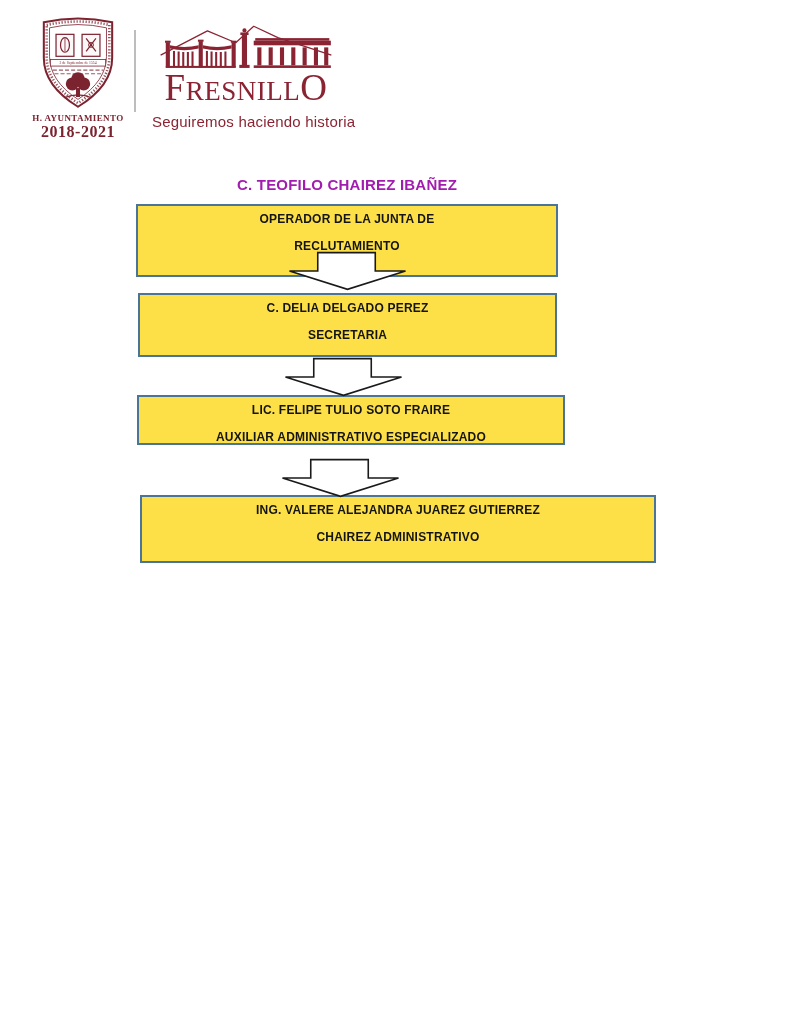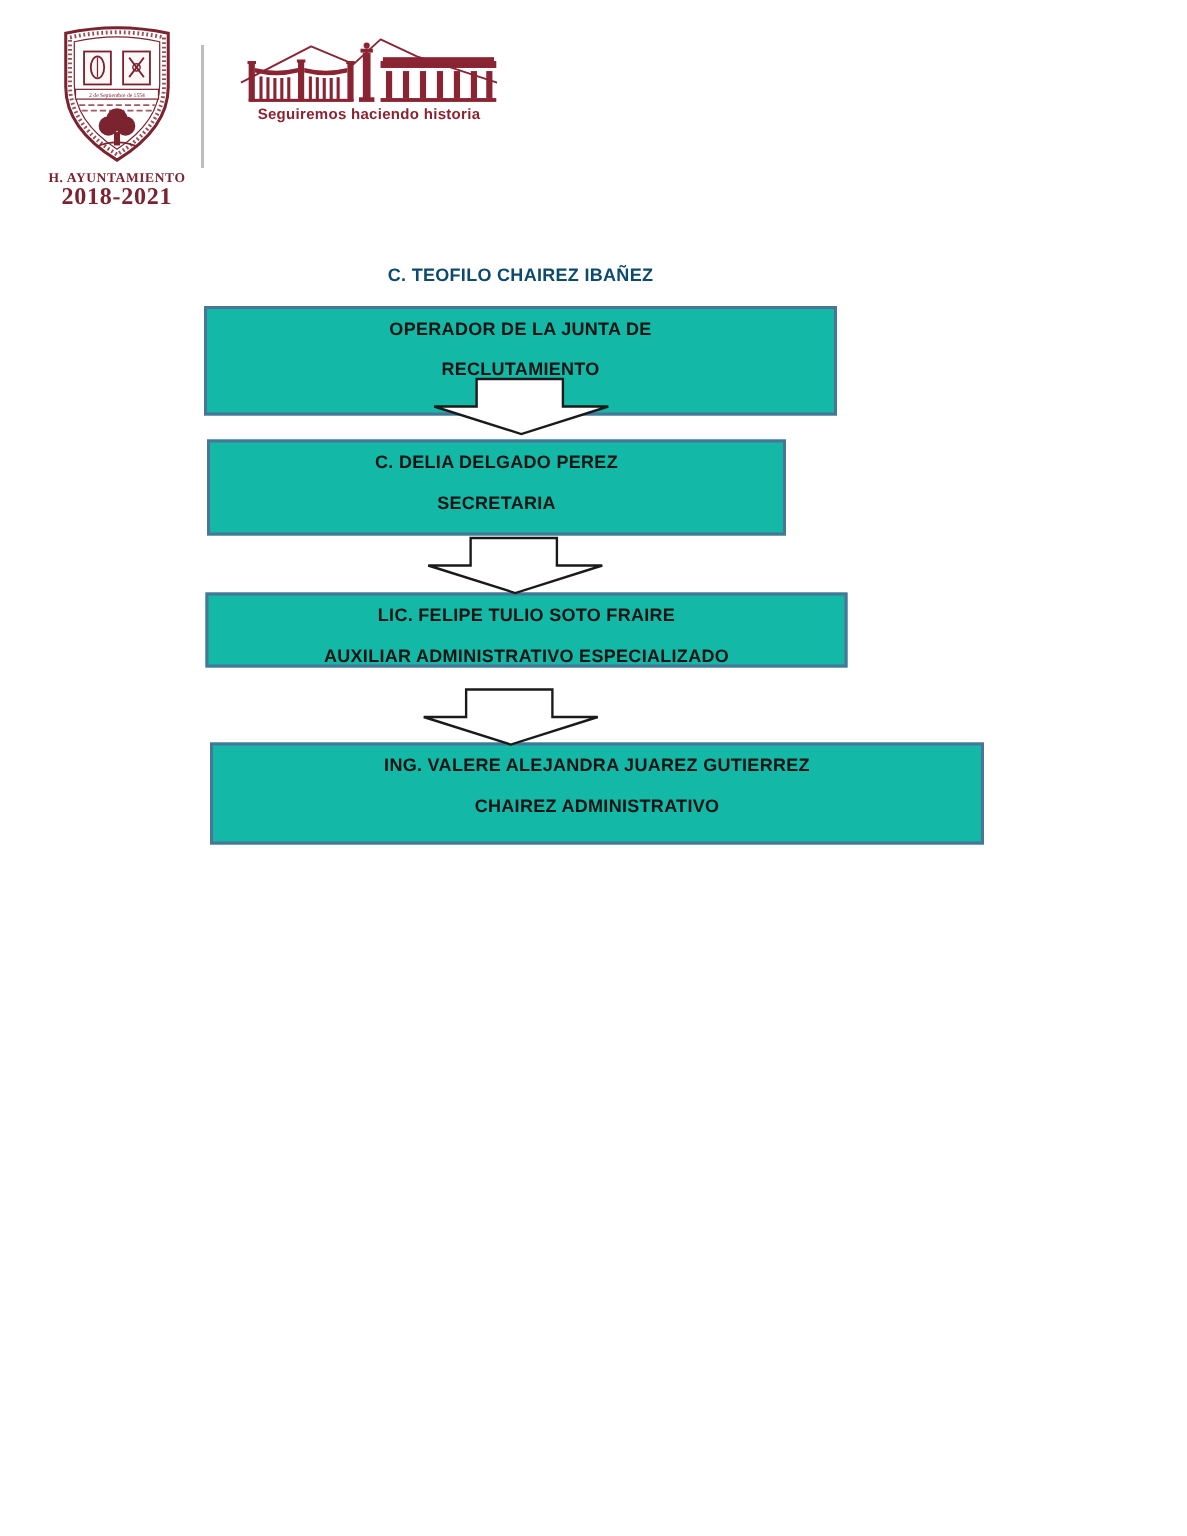--- a/index.html
+++ b/index.html
@@ -36,45 +36,45 @@
   }
   .brand svg{display:block;margin:0 auto;}
   .wordmark{
     font-family:"Liberation Serif", serif;
     color:#8a2433;line-height:34px;margin-top:1px;
     white-space:nowrap;letter-spacing:.5px;
   }
   .wordmark .wm-big{font-size:37px;}
   .wordmark .wm-mid{font-size:27px;}
   .tagline{
-    font-size:10px;font-weight:bold;color:#8a2433;
+    font-size:15px;font-weight:normal;color:#8a2433;
     margin-top:1px;letter-spacing:.2px;white-space:nowrap;text-align:center;
   }
   
   .chart-title{
     position:absolute;left:136px;top:176px;width:422px;
-    text-align:center;font-size:12px;font-weight:bold;color:#0c4a6e;
+    text-align:center;font-size:15px;font-weight:bold;color:#a21caf;
     letter-spacing:.2px;
   }
   .node{
     position:absolute;
-    background:#14b8a6;
+    background:#fde047;
     border:2px solid #4a7599;
     box-sizing:border-box;
     text-align:center;
     z-index:1;
   }
   .node-line{
     font-size:12px;font-weight:bold;color:#141414;
     line-height:15px;letter-spacing:.2px;
   }
   .node-line.l1{margin-top:6px;}
   .node-line.l2{margin-top:12px;}
   #node-0{left:136px;top:204px;width:422px;height:73px;}
-  #node-1{left:138px;top:293px;width:386px;height:64px;}
+  #node-1{left:138px;top:293px;width:419px;height:64px;}
   #node-2{left:137px;top:395px;width:428px;height:50px;}
   #node-3{left:140px;top:495px;width:516px;height:68px;}
   .down-arrow{position:absolute;z-index:3;}
   #arrow-0{left:288px;top:251px;}
   #arrow-1{left:284px;top:357px;}
   #arrow-2{left:281px;top:458px;}
 </style>
 </head>
 <body>
 
@@ -150,20 +150,21 @@
       <rect x="185" y="48" width="150" height="9" fill="#8a2433"></rect>
       <rect x="192" y="61" width="8" height="35" fill="#8a2433"></rect>
       <rect x="214" y="61" width="8" height="35" fill="#8a2433"></rect>
       <rect x="236" y="61" width="8" height="35" fill="#8a2433"></rect>
       <rect x="258" y="61" width="8" height="35" fill="#8a2433"></rect>
       <rect x="280" y="61" width="8" height="35" fill="#8a2433"></rect>
       <rect x="302" y="61" width="8" height="35" fill="#8a2433"></rect>
       <rect x="322" y="61" width="8" height="35" fill="#8a2433"></rect>
       <rect x="185" y="96" width="150" height="5" fill="#8a2433"></rect>
     </svg>
+    <div class="wordmark"><span class="wm-big">F</span><span class="wm-mid">RESNILL</span><span class="wm-big">O</span></div>
     <div class="tagline">Seguiremos haciendo historia</div>
   </div>
 
   <div class="chart-title">C. TEOFILO CHAIREZ IBAÑEZ</div>
 
   <div class="node" id="node-0">
     <div class="node-line l1">OPERADOR DE LA JUNTA DE</div>
     <div class="node-line l2">RECLUTAMIENTO</div>
   </div>
 

